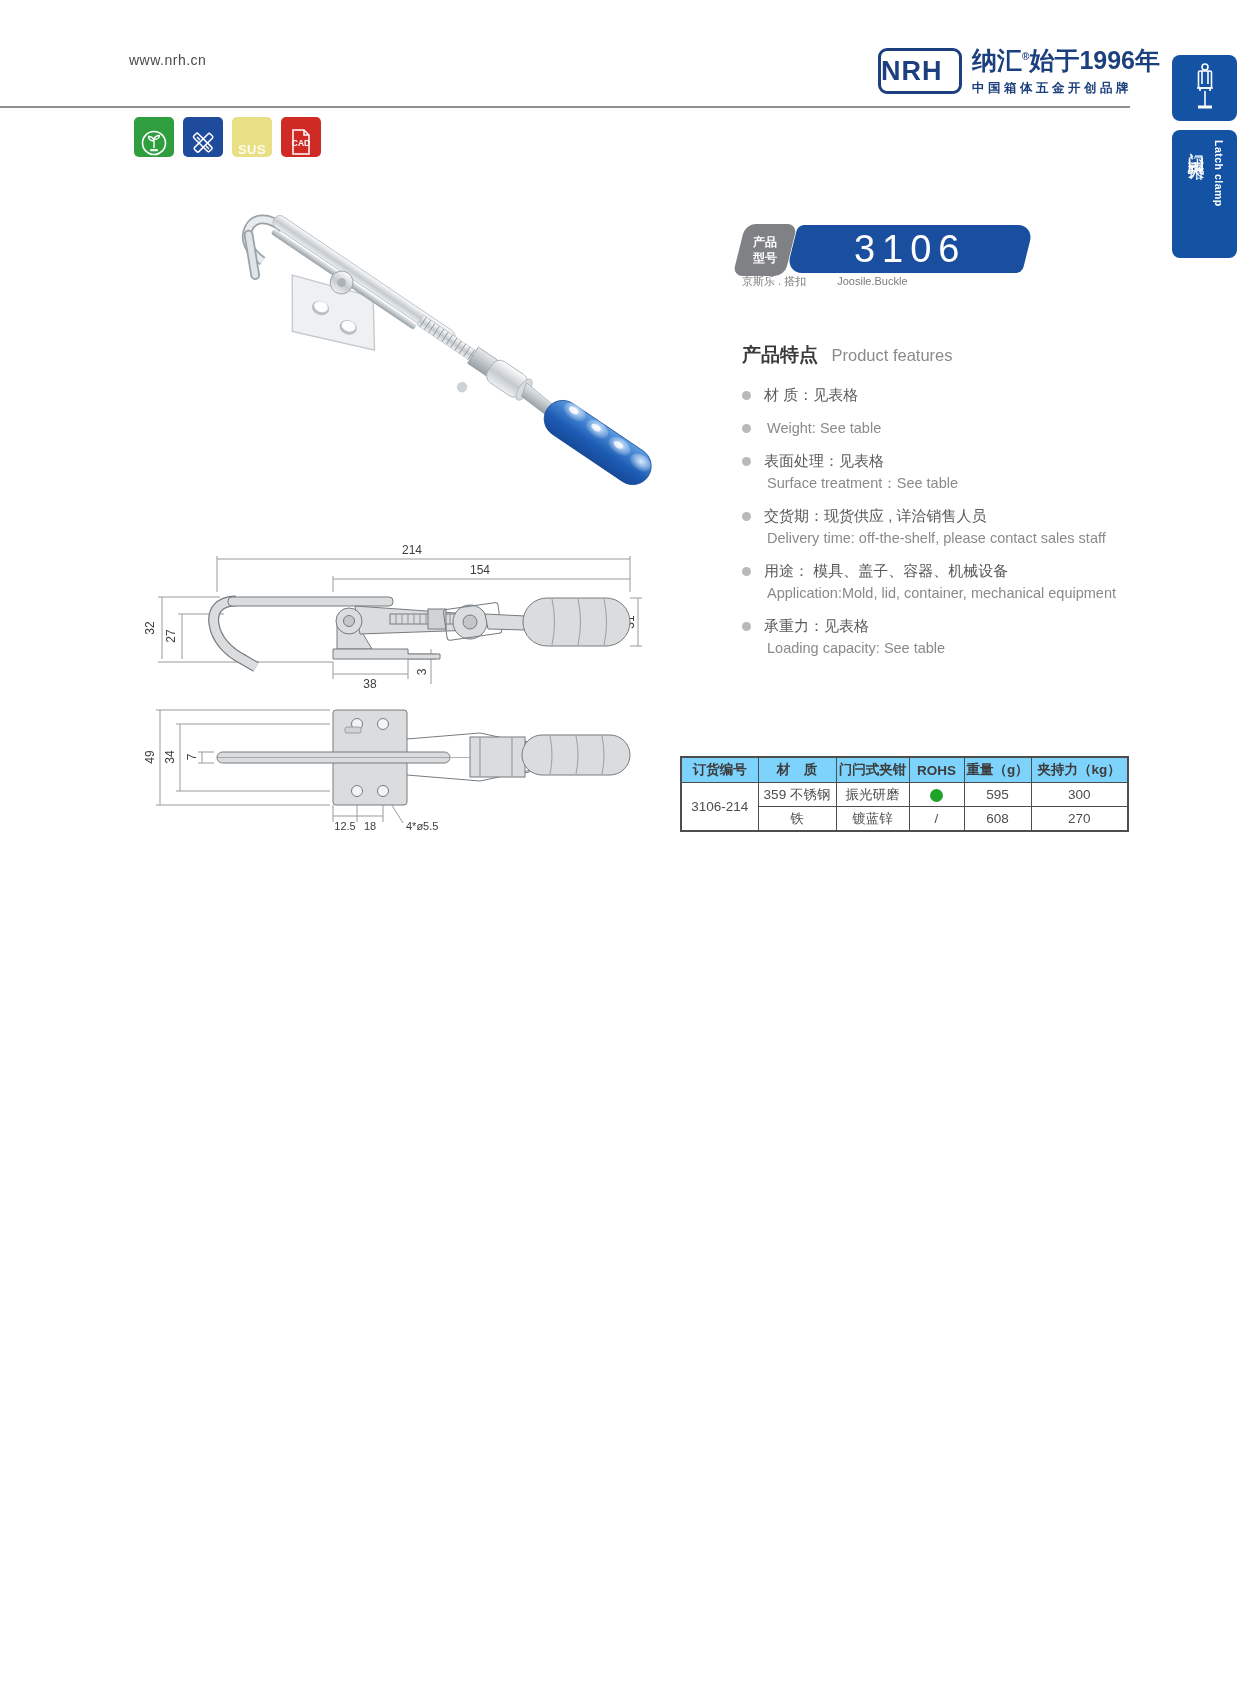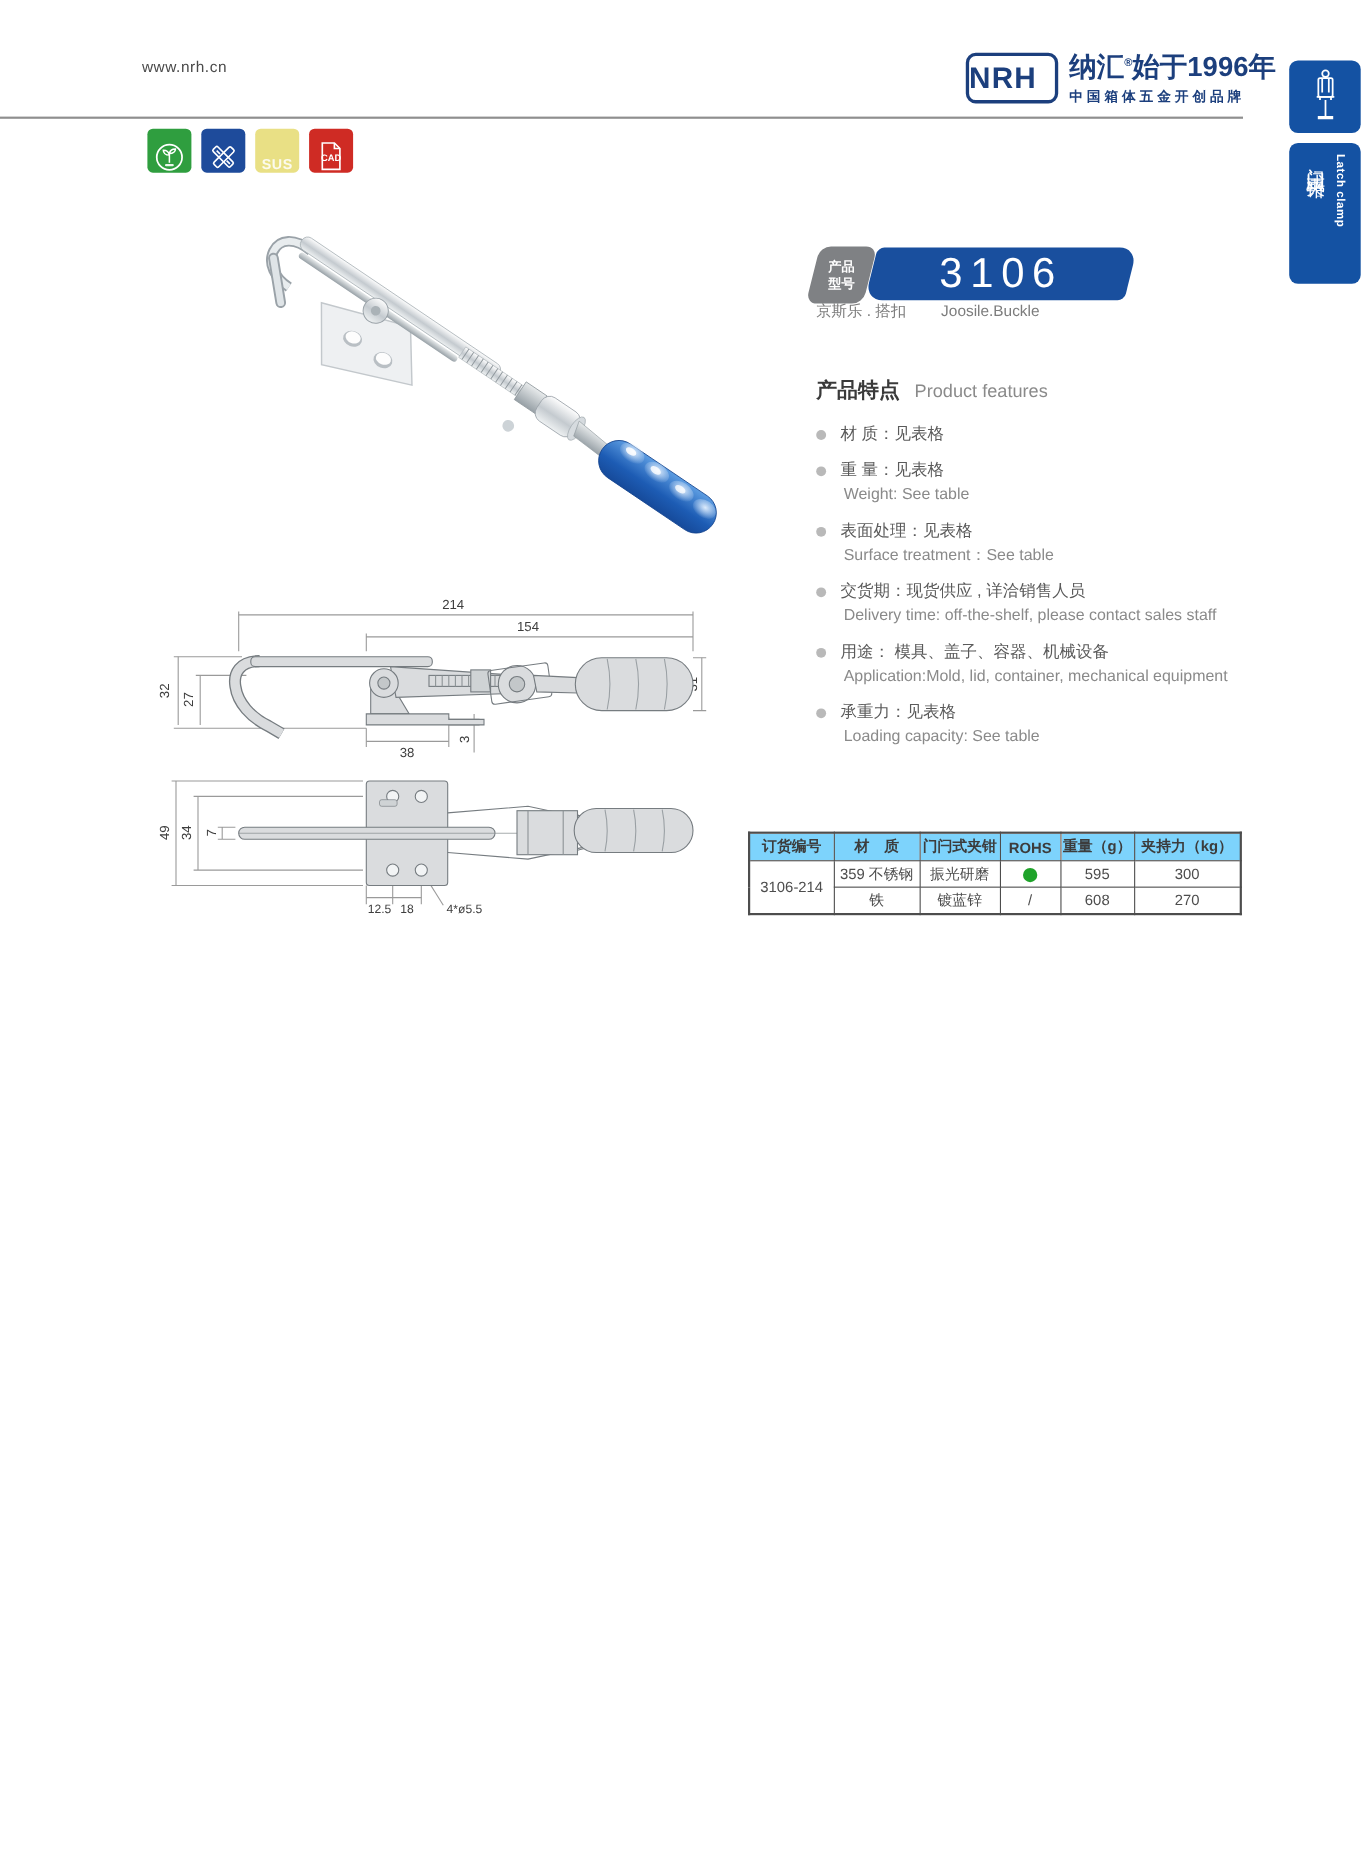--- a/index.html
+++ b/index.html
@@ -41,21 +41,21 @@
 
   .photo{position:absolute;left:195px;top:172px;}
 
   .model-tag{position:absolute;left:739px;top:224px;width:52px;height:52px;background:#7f8184;border-radius:10px;
     transform:skewX(-14deg);display:flex;align-items:center;justify-content:center;}
   .model-tag-inner{transform:skewX(14deg);color:#fff;font-size:12px;font-weight:bold;text-align:center;line-height:1.35;}
   .model-banner{position:absolute;left:792px;top:225px;width:236px;height:48px;background:var(--accent-blue);
     border-radius:6px 16px 6px 16px;transform:skewX(-14deg);display:flex;align-items:center;justify-content:center;}
   .model-number{transform:skewX(14deg);color:#fff;font-size:38px;letter-spacing:7px;font-weight:400;}
 
-  .product-names{position:absolute;left:742px;top:274px;font-size:14px;color:#7c7c7c;white-space:nowrap;}
+  .product-names{position:absolute;left:742px;top:274px;font-size:11px;color:#7c7c7c;white-space:nowrap;}
   .product-names .en{margin-left:28px;}
 
   .features{position:absolute;left:742px;top:342px;width:430px;}
   .features-heading{margin-bottom:16px;white-space:nowrap;}
   .features-heading .cn{font-size:19px;font-weight:bold;color:var(--text-dark);}
   .features-heading .en{font-size:16.5px;color:var(--text-light);margin-left:9px;}
   .feat-item{position:relative;padding-left:22px;margin-bottom:11px;}
   .feat-bullet{position:absolute;left:0;top:7px;width:9px;height:9px;border-radius:50%;background:#b9b9b9;}
   .feat-cn{font-size:15px;color:var(--text-gray);line-height:22px;white-space:nowrap;}
   .feat-en{font-size:14.5px;color:var(--text-light);line-height:22px;white-space:nowrap;padding-left:3px;}
@@ -213,21 +213,20 @@
     <div class="features-heading">
       <span class="cn">产品特点</span>
       <span class="en">Product features</span>
     </div>
     <div class="feat-item">
       <span class="feat-bullet"></span>
       <div class="feat-cn">材  质：见表格</div>
     </div>
     <div class="feat-item">
       <span class="feat-bullet"></span>
-      <div class="feat-cn">重  量：见表格</div>
       <div class="feat-en">Weight: See table</div>
     </div>
     <div class="feat-item">
       <span class="feat-bullet"></span>
       <div class="feat-cn">表面处理：见表格</div>
       <div class="feat-en">Surface treatment：See table</div>
     </div>
     <div class="feat-item">
       <span class="feat-bullet"></span>
       <div class="feat-cn">交货期：现货供应 , 详洽销售人员</div>

